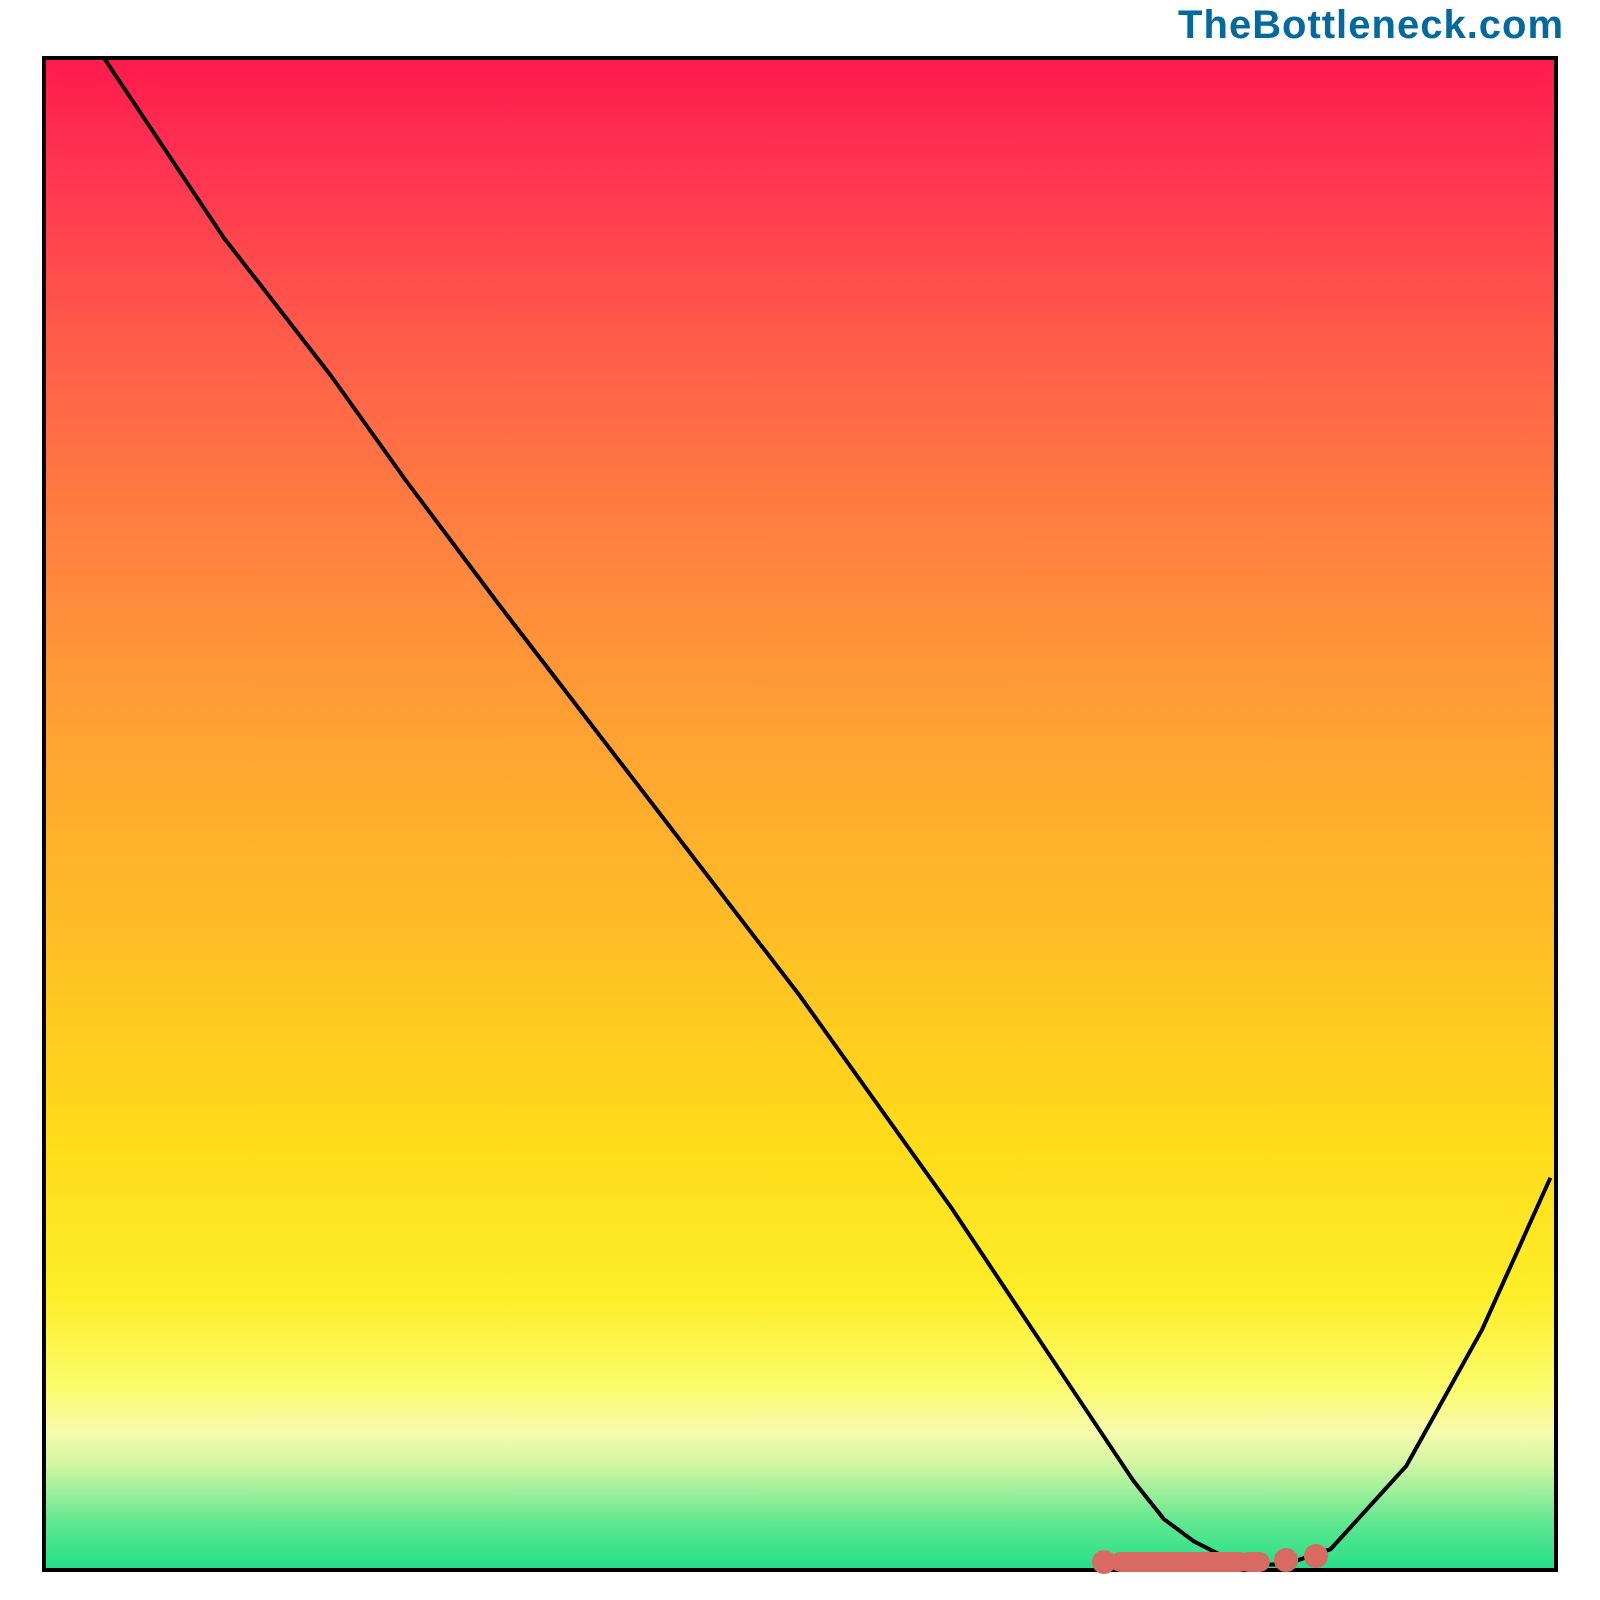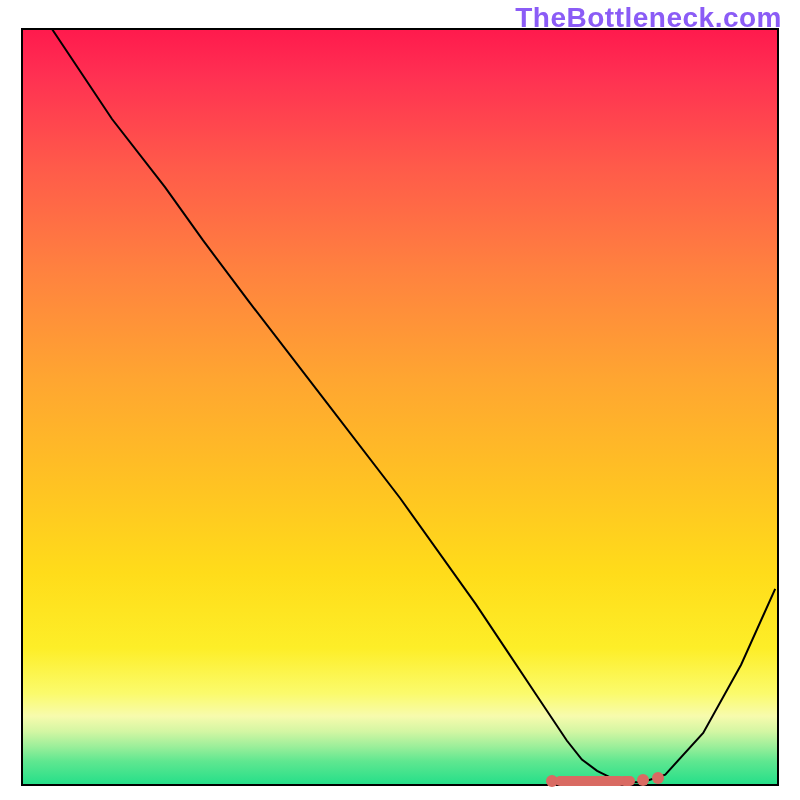--- a/index.html
+++ b/index.html
@@ -7,23 +7,23 @@
     width: 800px;
     height: 800px;
     background: #ffffff;
     position: relative;
     font-family: Arial, sans-serif;
   }
   .attribution {
     position: absolute;
     top: 2px;
     right: 18px;
-    font-size: 28px;
+    font-size: 20px;
     font-weight: bold;
-    color: #8b5cf6;
+    color: #0369a1;
     letter-spacing: 0.5px;
   }
   .plot-area {
     position: absolute;
     left: 21px;
     top: 28px;
     width: 758px;
     height: 758px;
   }
   .plot-frame {

